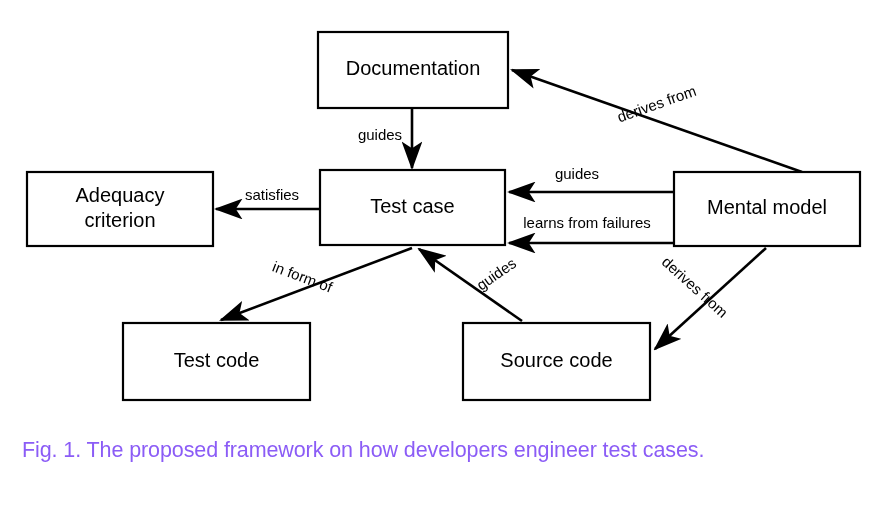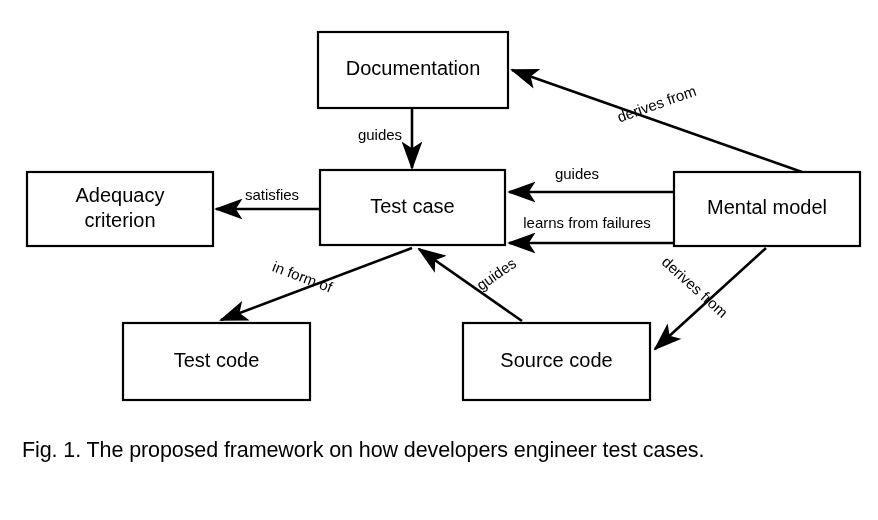--- a/index.html
+++ b/index.html
@@ -56,21 +56,21 @@
   .caption {
     position: absolute;
     left: 0;
     top: 438px;
     width: 878px;
     text-align: left;
     padding-left: 22px;
     box-sizing: border-box;
     font-family: "Liberation Sans", sans-serif;
     font-size: 21.5px;
-    color: #000000;
+    color: #8b5cf6;
     letter-spacing: -0.1px;
     white-space: nowrap;
   }
 </style>
 </head>
 <body>
 
 <div id="figure-root">
 
   <svg id="diagram-svg" viewBox="0 0 878 430">

